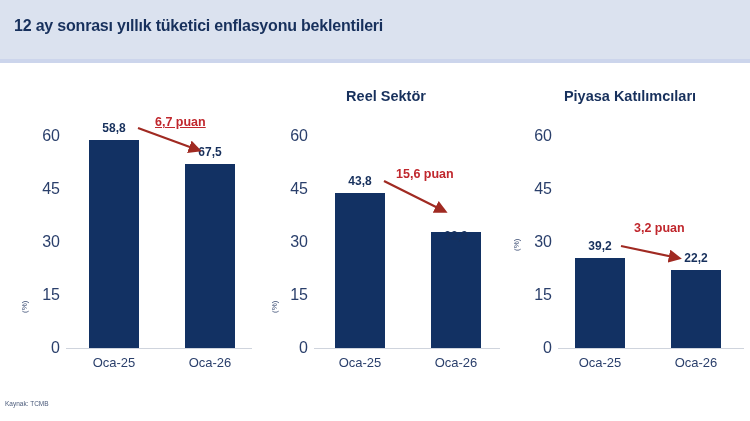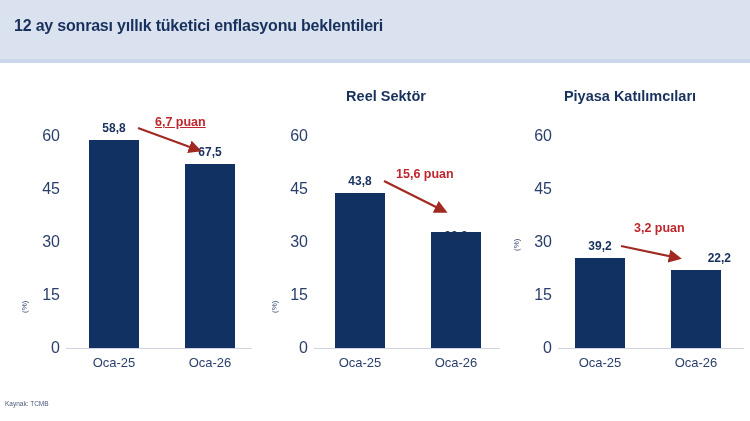--- a/index.html
+++ b/index.html
@@ -235,21 +235,21 @@
       <div class="ytick" style="left:16px;top:179px;">30</div>
       <div class="ytick" style="left:16px;top:232px;">15</div>
       <div class="ytick" style="left:16px;top:285px;">0</div>
 
       <div class="baseline" style="left:48px;width:186px;"></div>
 
       <div class="bar" style="left:65px;height:90px;"></div>
       <div class="bar" style="left:161px;height:78px;"></div>
 
       <div class="bar-value" style="left:55px;top:176px;">39,2</div>
-      <div class="bar-value" style="left:151px;top:188px;text-align:right;">22,2</div>
+      <div class="bar-value" style="left:151px;top:188px;">22,2</div>
 
       <div class="cat-label" style="left:50px;">Oca-25</div>
       <div class="cat-label" style="left:146px;">Oca-26</div>
 
       <div class="delta-label" style="left:124px;top:158px;text-align:right;">3,2 puan</div>
       <svg class="arrow-svg" width="240" height="320" viewBox="0 0 240 320">
         <defs>
           <marker id="ah3" markerWidth="6" markerHeight="6" refX="4.2" refY="3" orient="auto">
             <path d="M0,0 L6,3 L0,6 z" fill="#a02a22"></path>
           </marker>

